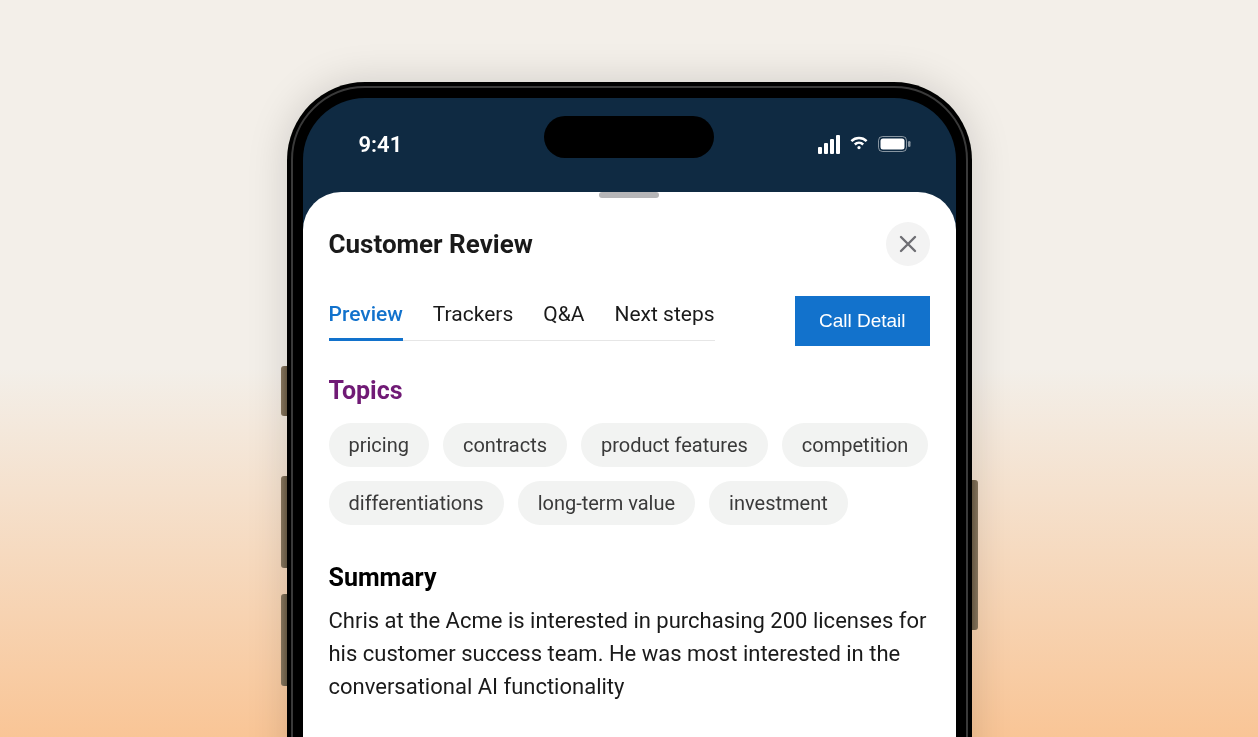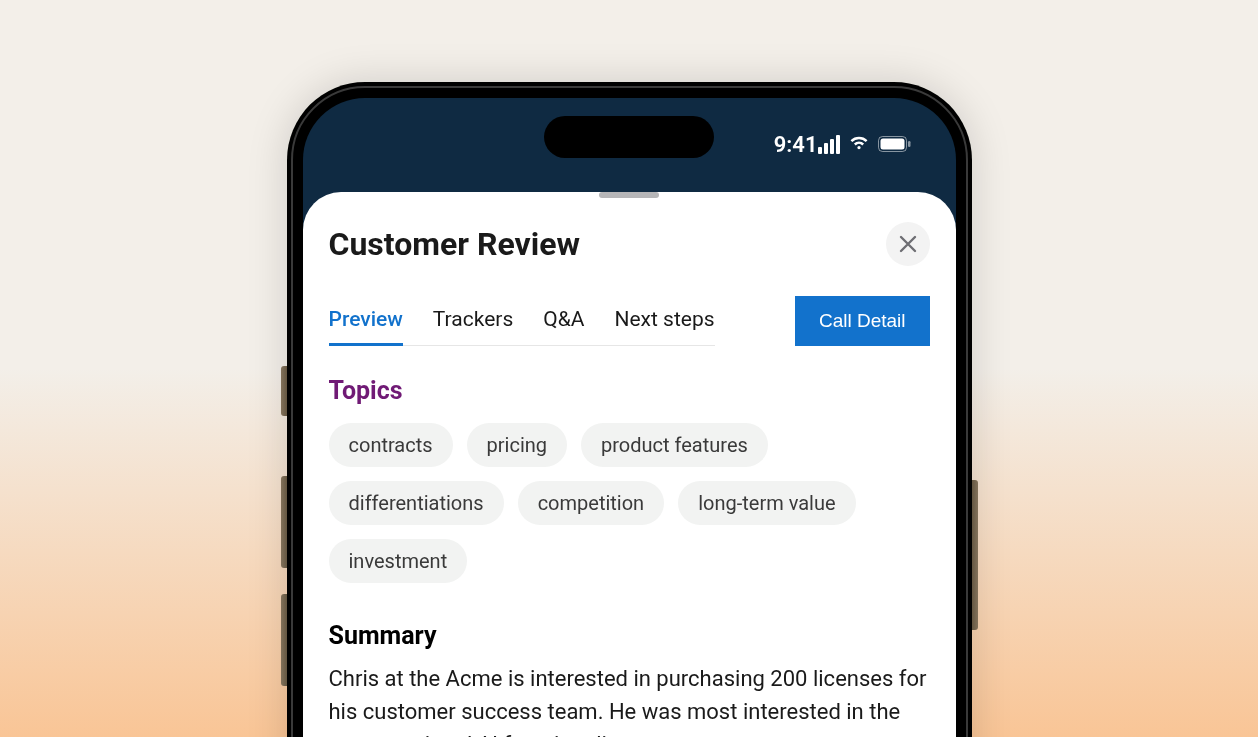--- a/index.html
+++ b/index.html
@@ -94,21 +94,21 @@
       transform: translateX(-50%);
       width: 170px;
       height: 42px;
       background: #000;
       border-radius: 28px;
       z-index: 10;
     }
 
     .status-bar {
       display: flex;
-      justify-content: flex-end;
+      justify-content: space-between;
       align-items: center;
       padding: 28px 44px 16px 44px;
       color: #fff;
       height: 80px;
     }
 
     .status-time {
       font-size: 22px;
       font-weight: 600;
       padding-left: 12px;
@@ -166,21 +166,21 @@
     }
 
     .sheet-header {
       display: flex;
       justify-content: space-between;
       align-items: center;
       margin-bottom: 30px;
     }
 
     .sheet-title {
-      font-size: 32px;
+      font-size: 26px;
       font-weight: 700;
       color: #1a1a1a;
     }
 
     .close-button {
       width: 44px;
       height: 44px;
       border-radius: 50%;
       background: #f3f3f3;
       display: flex;
@@ -188,21 +188,21 @@
       justify-content: center;
       cursor: pointer;
     }
     .close-button svg {
       width: 18px;
       height: 18px;
     }
 
     .tab-row {
       display: flex;
-      align-items: flex-end;
+      align-items: center;
       justify-content: space-between;
       margin-bottom: 30px;
     }
 
     .tabs {
       display: flex;
       gap: 30px;
       border-bottom: 1px solid #e6e6e6;
     }
 
@@ -332,25 +332,25 @@
             <div class="tab active">Preview</div>
             <div class="tab">Trackers</div>
             <div class="tab">Q&amp;A</div>
             <div class="tab">Next steps</div>
           </div>
           <button class="call-detail-button">Call Detail</button>
         </div>
 
         <h2 class="section-title">Topics</h2>
         <div class="topics-chips">
+          <span class="chip">pricing</span>
           <span class="chip">contracts</span>
-          <span class="chip">pricing</span>
           <span class="chip">product features</span>
+          <span class="chip">competition</span>
           <span class="chip">differentiations</span>
-          <span class="chip">competition</span>
           <span class="chip">long-term value</span>
           <span class="chip">investment</span>
         </div>
 
         <h2 class="summary-title">Summary</h2>
         <p class="summary-text">Chris at the Acme is interested in purchasing 200 licenses for his customer success team. He was most interested in the conversational AI functionality</p>
 
       </div>
     </div>
   </div>

